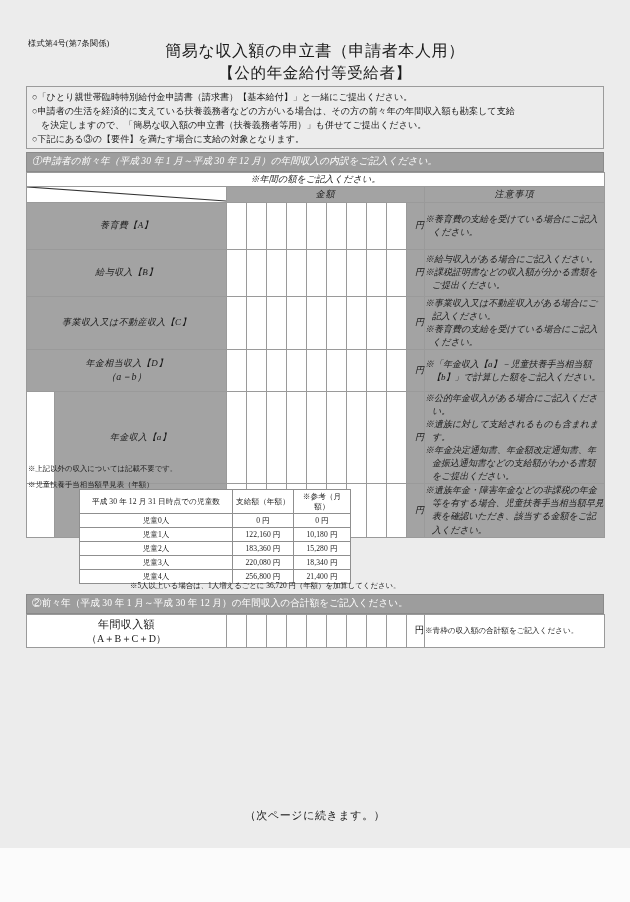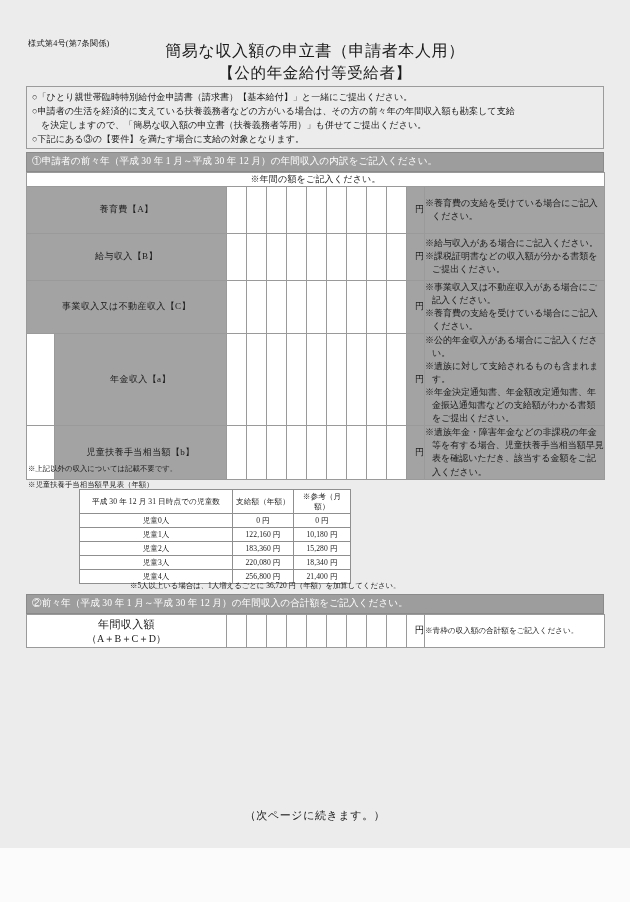--- a/index.html
+++ b/index.html
@@ -91,20 +91,21 @@
     border: 1px solid #8a8a8a;
     letter-spacing: .1px;
   }
 
   
   .sec1 {
     position: absolute;
     left: 26px;
     top: 152px;
     width: 578px;
+    font-style: italic;
   }
   table.maintbl {
     border-collapse: collapse;
     width: 578px;
     table-layout: fixed;
     background: #a3a3a3;
   }
   table.maintbl td {
     border: 1px solid #9a9a9a;
     padding: 0;
@@ -274,20 +275,31 @@
             <col style="width:20px">
           <col style="width:18px">
           <col style="width:180px">
         </colgroup>
 
         <tbody>
             <tr class="subnote-row">
           <td colspan="13">※年間の額をご記入ください。</td>
         </tr>
 
+        <tr>
+          <td colspan="2">
+            <div class="hdr-blank">
+              <svg class="diag" viewBox="0 0 200 15" preserveAspectRatio="none">
+                <line x1="0" y1="0" x2="200" y2="14" stroke="#333" stroke-width="1.2"></line>
+              </svg>
+            </div>
+          </td>
+          <td colspan="10" class="hdr-amount">金額</td>
+          <td class="hdr-note">注意事項</td>
+        </tr>
 
         <tr style="height:47px">
           <td colspan="2" class="lbl">
             <span>養育費【A】</span>
           </td>
           <td class="boxcell"></td>
           <td class="boxcell"></td>
           <td class="boxcell"></td>
           <td class="boxcell"></td>
           <td class="boxcell"></td>
@@ -334,20 +346,39 @@
           <td class="boxcell"></td>
           <td class="boxcell"></td>
           <td class="boxcell"></td>
           <td class="yen">円</td>
           <td class="note">
             <div><span class="lead">※事業収入又は不動産収入がある場合にご記入ください。</span></div>
             <div><span class="lead">※養育費の支給を受けている場合にご記入ください。</span></div>
           </td>
         </tr>
 
+        <tr style="height:42px">
+          <td colspan="2" class="lbl">
+            <span>年金相当収入【D】</span>
+            <span class="sub">（a－b）</span>
+          </td>
+          <td class="boxcell"></td>
+          <td class="boxcell"></td>
+          <td class="boxcell"></td>
+          <td class="boxcell"></td>
+          <td class="boxcell"></td>
+          <td class="boxcell"></td>
+          <td class="boxcell"></td>
+          <td class="boxcell"></td>
+          <td class="boxcell"></td>
+          <td class="yen">円</td>
+          <td class="note">
+            <div><span class="lead">※「年金収入【a】－児童扶養手当相当額【b】」で計算した額をご記入ください。</span></div>
+          </td>
+        </tr>
 
         <tr style="height:55px">
           <td class="indentcol"></td>
           <td class="lbl">
             <span>年金収入【a】</span>
           </td>
           <td class="boxcell"></td>
           <td class="boxcell"></td>
           <td class="boxcell"></td>
           <td class="boxcell"></td>

